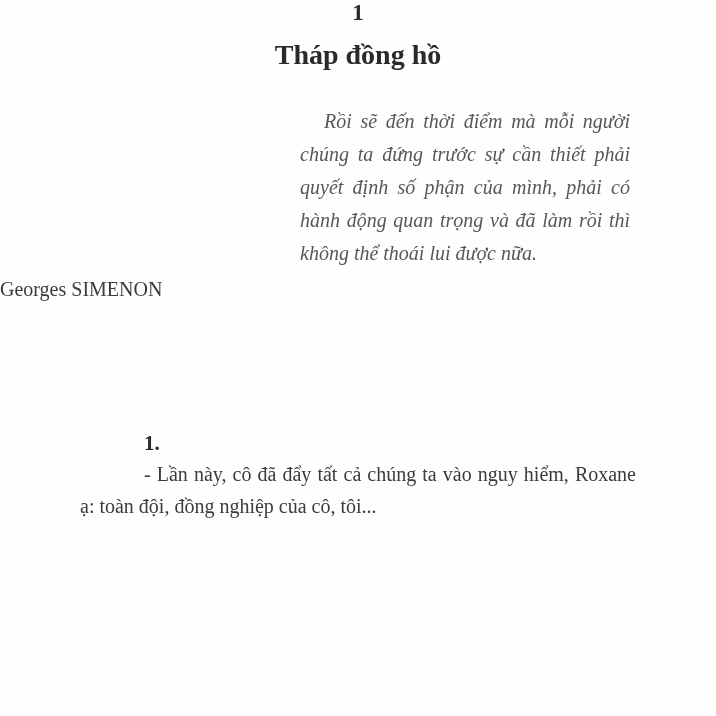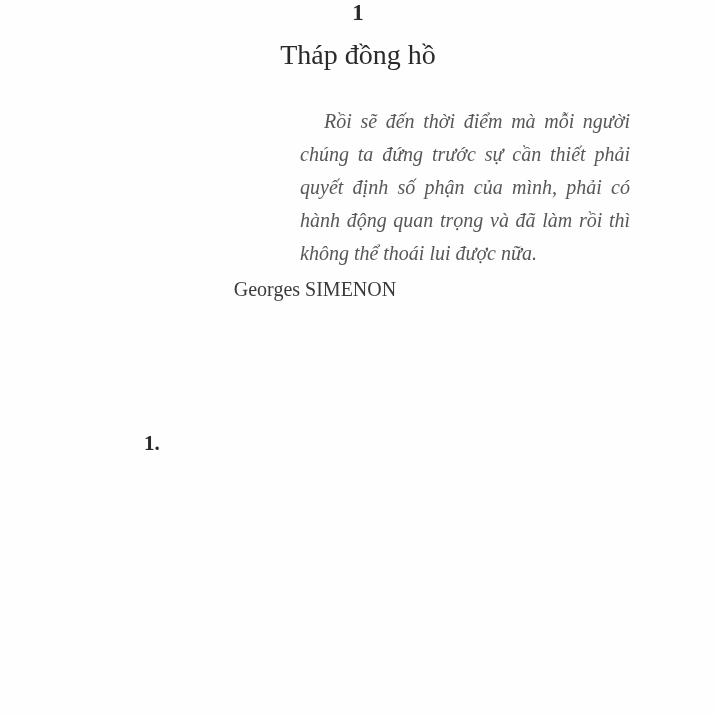--- a/index.html
+++ b/index.html
@@ -21,39 +21,39 @@
   .chapter-number {
     text-align: center;
     font-weight: bold;
     font-size: 23px;
     line-height: 26px;
     margin: 0;
     color: var(--heading-text, #2a2a2a);
   }
   .chapter-title {
     text-align: center;
-    font-weight: normal;
+    font-weight: bold;
     font-size: 28px;
     line-height: 34px;
     margin: 12px 0 0 0;
     color: var(--heading-text, #2a2a2a);
   }
   .epigraph {
     width: 330px;
     margin: 33px 86px 0 auto;
     font-style: italic;
     font-size: 20px;
     line-height: 33px;
     text-align: justify;
     text-indent: 24px;
     color: var(--epigraph-text, #575757);
   }
   .attribution {
     margin: 5px 86px 0 auto;
-    text-align: center;
+    text-align: left;
     font-size: 20px;
     line-height: 28px;
     color: var(--body-text, #3b3b3b);
   }
   .section-number {
     margin: 124px 80px 0 80px;
     padding-left: 64px;
     font-weight: bold;
     font-size: 21px;
     line-height: 32px;
@@ -82,15 +82,16 @@
 
   <h1 class="chapter-title">Tháp đồng hồ</h1>
 
   <div class="epigraph">Rồi sẽ đến thời điểm mà mỗi người chúng ta đứng trước sự cần thiết phải quyết định số phận của mình, phải có hành động quan trọng và đã làm rồi thì không thể thoái lui được nữa.</div>
 
   <div class="attribution">Georges SIMENON</div>
 
   <div class="section-number">1.</div>
 
 
+  <p class="body-para">- Lần này, cô đã đẩy tất cả chúng ta vào nguy hiểm, Roxane ạ: toàn đội, đồng nghiệp của cô, tôi...</p>
 
 
 </div>
 
 </body></html>

